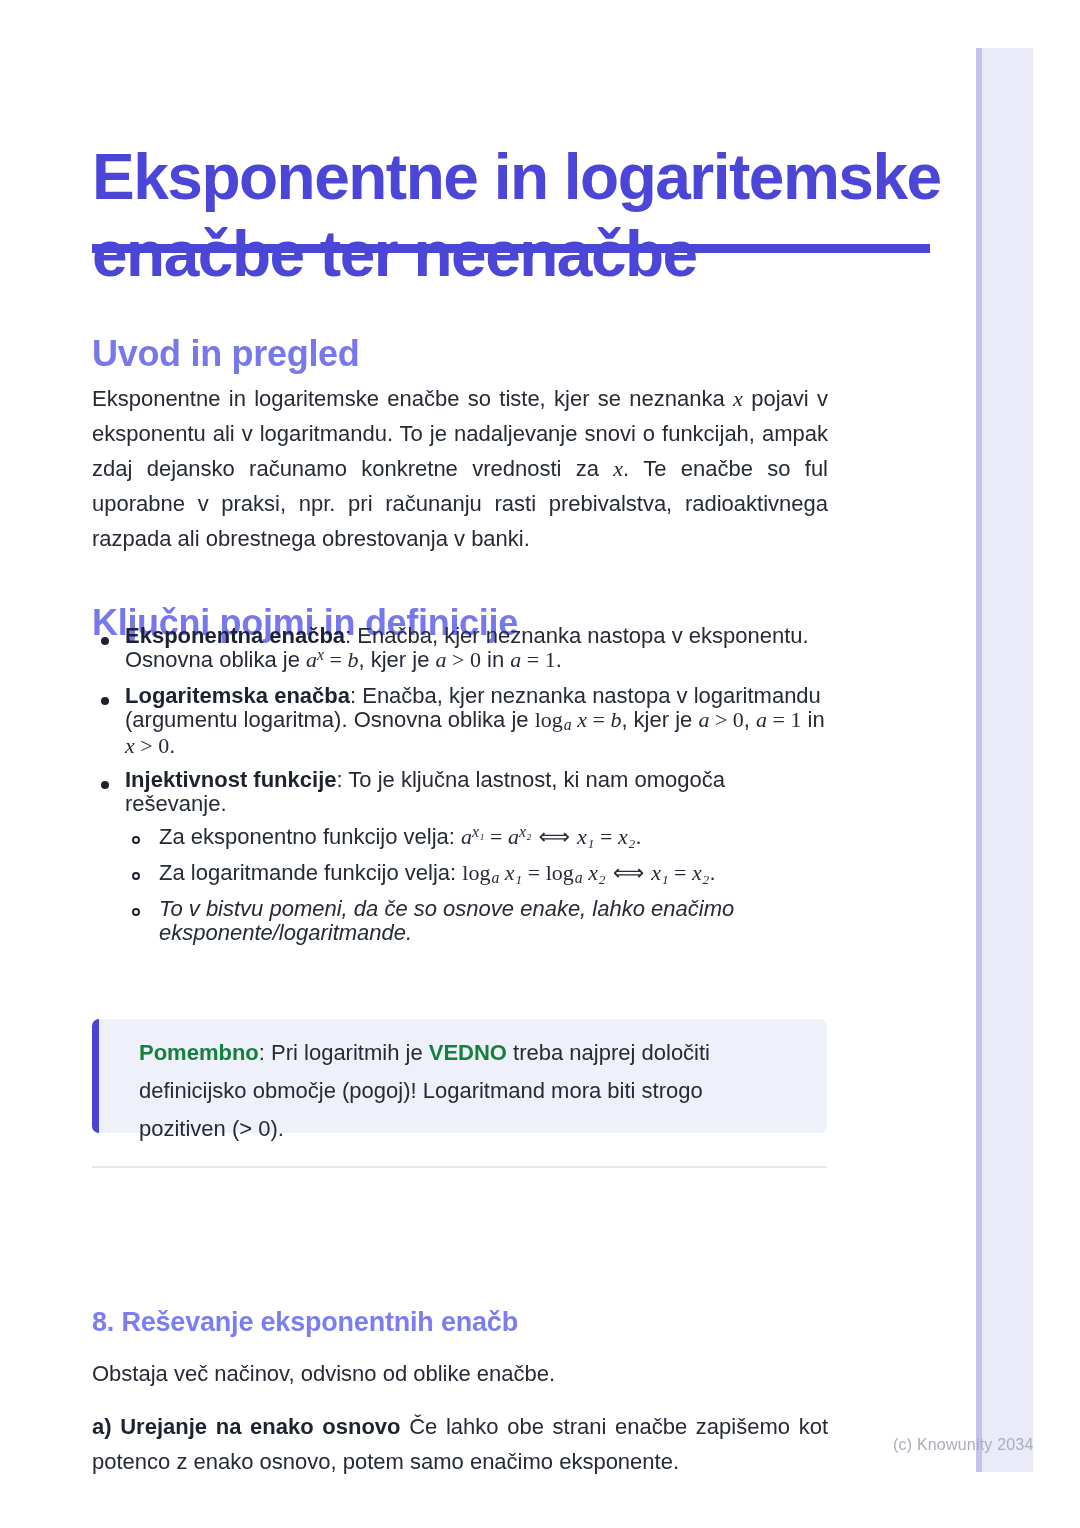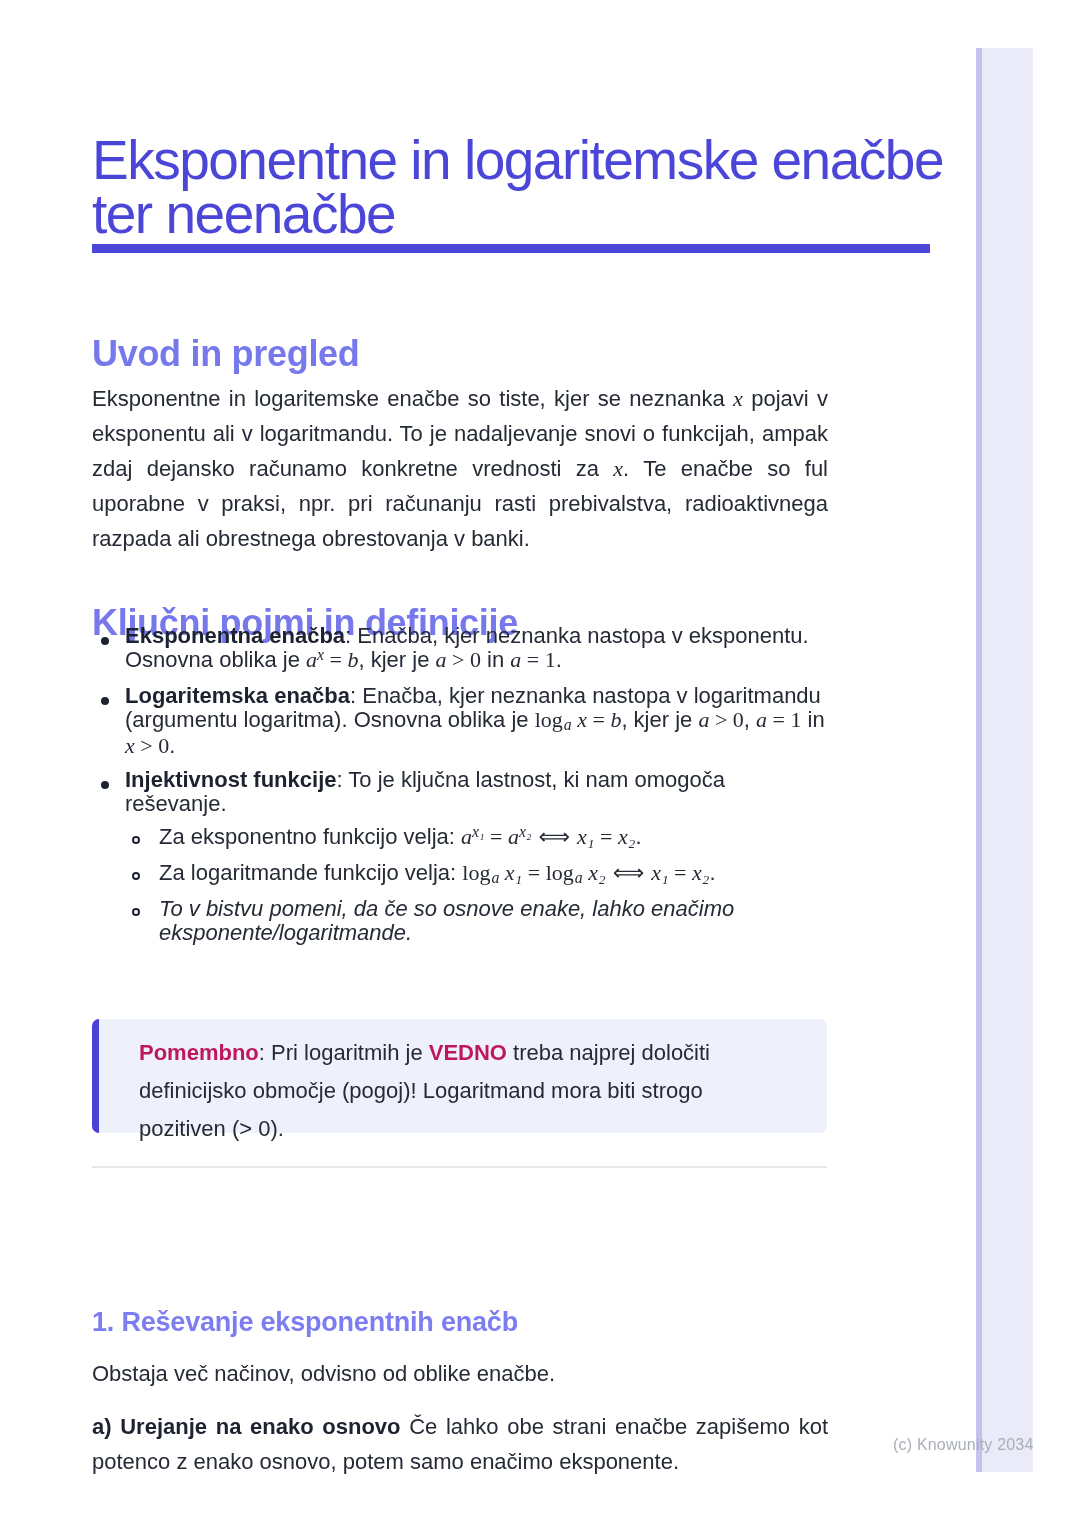--- a/index.html
+++ b/index.html
@@ -12,21 +12,21 @@
 
   
   .side-strip{
     position:absolute;left:976px;top:48px;width:57px;height:1424px;
     box-sizing:border-box;background:#EAEAF8;border-left:6px solid #C5C2EB;
   }
 
   
   .doc-title{
     position:absolute;left:92px;top:96px;width:884px;
-    font-size:55px;line-height:54px;font-weight:400;letter-spacing:-1.5px;
+    font-size:64px;line-height:77px;font-weight:700;letter-spacing:-1.5px;
     color:#4B46D7;
   }
   .title-rule{
     position:absolute;left:92px;top:244px;width:838px;height:9px;background:#4B46D7;
   }
 
   .h2{
     position:absolute;left:92px;width:840px;
     font-size:36px;font-weight:700;letter-spacing:-0.3px;color:#7678EC;
   }
@@ -73,21 +73,21 @@
   .ssub{font-size:0.72em;position:relative;top:0.22em;margin-left:1px;}
   .arrow{padding:0 7px;}
 
   
   .callout{
     position:absolute;left:92px;top:1019px;width:735px;height:114px;
     box-sizing:border-box;background:#EEF0FA;border-left:7px solid #4A42D4;
     border-radius:7px;padding:15px 40px 23px 40px;
     font-size:22px;line-height:38px;color:#252A35;
   }
-  .callout b{color:#be185d;}
+  .callout b{color:#15803d;}
 
   .divider{position:absolute;left:92px;top:1166px;width:735px;height:2px;background:#E7E8EC;}
 
   .watermark{
     position:absolute;left:893px;top:1436px;
     font-size:16px;color:#A9AEB9;letter-spacing:0.2px;white-space:nowrap;
   }
 </style>
 </head>
 <body>
@@ -123,21 +123,21 @@
 
       </div>
     </div>
   </div>
 
   <div class="callout"><b>Pomembno</b><span>: Pri logaritmih je </span><b>VEDNO</b><span> treba najprej določiti definicijsko območje (pogoj)! Logaritmand mora biti strogo pozitiven (&gt; 0).</span></div>
 
   <div class="divider"></div>
 
 
-  <h3 class="h3">1. Reševanje eksponentnih enačb</h3>
+  <h3 class="h3">8. Reševanje eksponentnih enačb</h3>
 
   <p class="body-text para-final"><b class="term">a) Urejanje na enako osnovo</b><span> Če lahko obe strani enačbe zapišemo kot potenco z enako osnovo, potem samo enačimo eksponente.</span></p>
 
   <p class="body-text para-obstaja">Obstaja več načinov, odvisno od oblike enačbe.</p>
 
   <div class="watermark">(c) Knowunity 2034</div>
 
 </div>
 
 </body></html>

